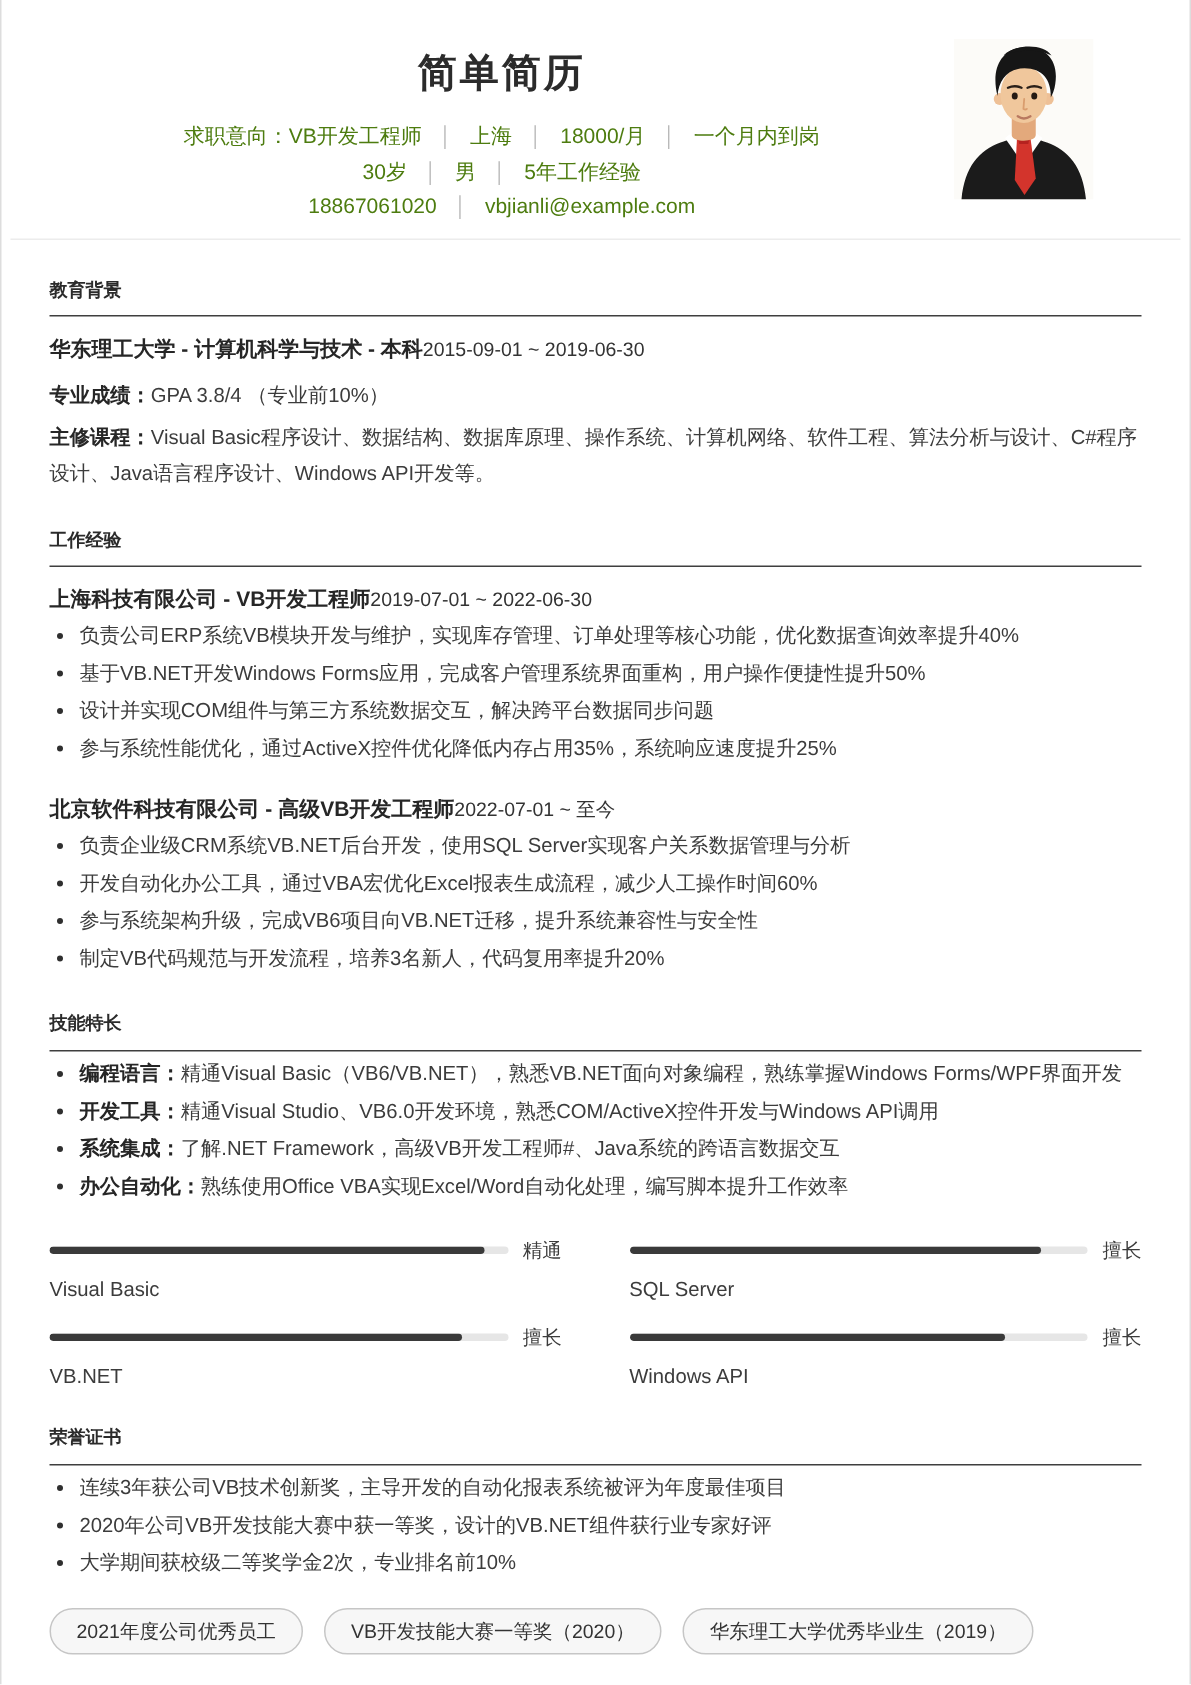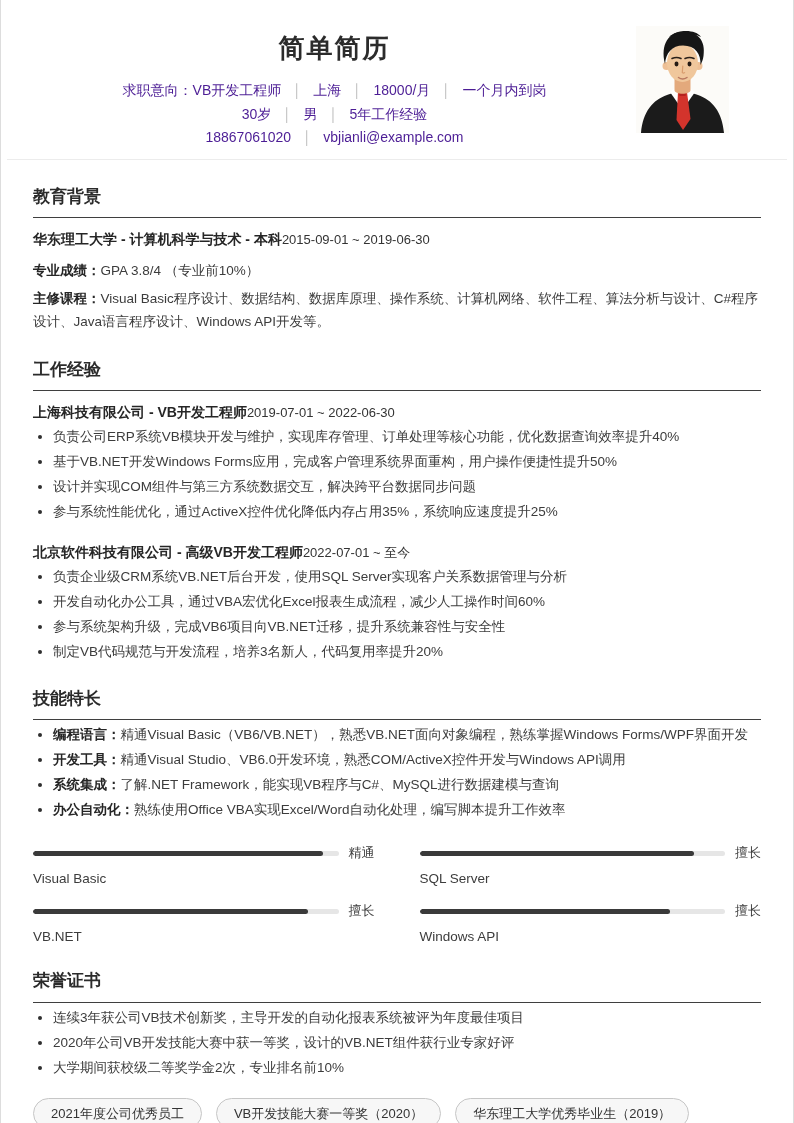--- a/index.html
+++ b/index.html
@@ -8,28 +8,28 @@
   .page { position:relative; width:794px; height:1123px; background:#fff;
     border-left:1px solid #ddd; border-right:1px solid #ddd;
     margin:0; padding:0 6px; }
   .pad { padding-left:26px; padding-right:26px; }
 
   
   .header { display:flex; align-items:flex-start; padding:26px 26px 0 26px; }
   .header-text { flex:1; text-align:center; }
   .resume-title { font-size:26px; font-weight:700; color:#2b2b2b; letter-spacing:2px; margin-top:5px; }
   .info-lines { margin-top:13px; }
-  .info-line { font-size:14px; color:#4c1d95; line-height:23.5px; }
+  .info-line { font-size:14px; color:#4d7c0f; line-height:23.5px; }
   .info-line span.item + span.item::before { content:"│"; color:#b9b9b9; font-size:13px; margin:0 12px; }
   .photo { width:93px; height:107px; margin-right:32px; flex:0 0 auto; }
   .page-divider { border-top:1px solid #ececec; margin-top:9px; }
 
   
   .section { margin-top:26px; }
-  .section-title { font-size:17px; font-weight:700; color:#2b2b2b;
+  .section-title { font-size:12px; font-weight:700; color:#2b2b2b;
     padding-bottom:9px; border-bottom:1px solid #3f3f3f; line-height:1.3; }
 
   .entry-header { display:flex; justify-content:flex-start; align-items:baseline; margin-top:13px; }
   .entry-name { font-size:14px; font-weight:700; color:#262626; }
   .entry-date { font-size:13px; color:#333; white-space:nowrap; }
 
   .detail-line { font-size:13.5px; color:#3c3c3c; line-height:1.72; margin-top:5px; }
   .detail-line:first-of-type { margin-top:10px; }
   .detail-line .b { font-weight:700; color:#262626; }
 
@@ -161,21 +161,21 @@
 
   <div class="section pad">
     <div class="section-title">技能特长</div>
     <ul class="bullets">
 
         <li><span class="b">编程语言：</span><span>精通Visual Basic（VB6/VB.NET），熟悉VB.NET面向对象编程，熟练掌握Windows Forms/WPF界面开发</span></li>
 
 
         <li><span class="b">开发工具：</span><span>精通Visual Studio、VB6.0开发环境，熟悉COM/ActiveX控件开发与Windows API调用</span></li>
 
-        <li><span class="b">系统集成：</span><span>了解.NET Framework，能实现VB程序与C#、MySQL进行数据建模与查询</span></li>
+        <li><span class="b">系统集成：</span><span>了解.NET Framework，高级VB开发工程师#、Java系统的跨语言数据交互</span></li>
 
         <li><span class="b">办公自动化：</span><span>熟练使用Office VBA实现Excel/Word自动化处理，编写脚本提升工作效率</span></li>
       </ul>
 
     <div class="bars-grid">
 
         <div class="bar-cell">
           <div class="bar-row">
             <div class="bar-track">
               <div class="bar-fill" style="width: 95%;"></div>

